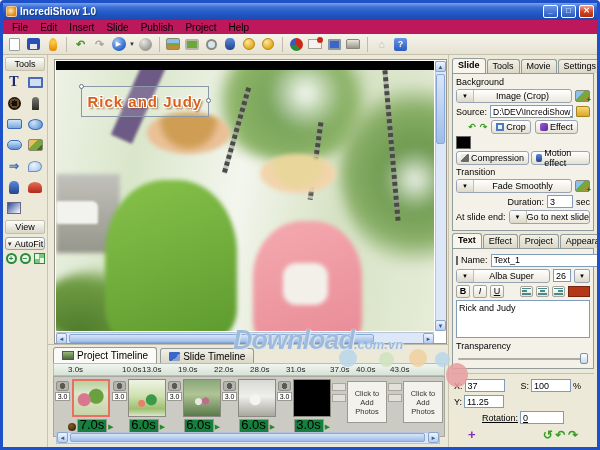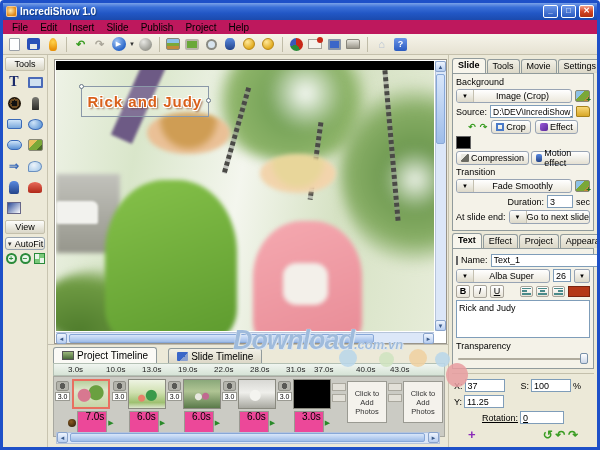--- a/index.html
+++ b/index.html
@@ -108,21 +108,21 @@
   .sel-text { font-weight:bold; font-size:15px; letter-spacing:1px; color:#d9601a; white-space:nowrap;
     text-shadow:-1px -1px 0 #fff, 1px -1px 0 #fff, -1px 1px 0 #fff, 1px 1px 0 #fff, 2px 2px 2px rgba(120,40,0,.6); }
   .handle { position:absolute; width:5px; height:5px; border:1px solid #687888; border-radius:50%; background:#fff; }
   .vscroll { position:absolute; right:0; top:1px; width:11px; bottom:12px; background:#dce7f8; border-left:1px solid #b6c4da; }
   .hscroll { position:absolute; left:1px; right:12px; bottom:0; height:11px; background:#dce7f8; border-top:1px solid #b6c4da; }
   .sc-btn { position:absolute; width:11px; height:11px; background:linear-gradient(#eef4fe,#b8cef0); border:1px solid #8aa4cc;
     color:#3a5a8a; font-size:6px; text-align:center; line-height:10px; border-radius:2px; }
   .sc-thumb { position:absolute; background:linear-gradient(#d8e6fa,#9ebce8); border:1px solid #88a8d8; border-radius:2px; }
   
   .timeline-zone { flex:1; border-top:1px solid #c0bcae; background:#ece9d8; position:relative; padding-left:5px; }
-  .tl-tabs { display:flex; gap:11px; height:16px; margin-top:2px; align-items:flex-end; }
+  .tl-tabs { display:flex; gap:3px; height:16px; margin-top:2px; align-items:flex-end; }
   .tl-tab { display:flex; align-items:center; gap:3px; padding:1px 8px; height:15px;
     border:1px solid #919b9c; border-bottom:none; border-radius:3px 3px 0 0; background:linear-gradient(#f2f0e6,#dcd8c8); }
   .tl-tab.active { background:#fbfaf6; height:16px; }
   .tl-tab-ic1 { width:12px; height:9px; border:1px solid #555; background:linear-gradient(#9ab87a,#4a6a3a); }
   .tl-tab-ic2 { width:11px; height:9px; background:linear-gradient(135deg,#3a66c8 60%, #8aa0d0 60%); border-radius:1px; }
   .tl-ruler { position:relative; height:13px; margin-right:3px; border:1px solid #b4c0b4;
     background:linear-gradient(#f0f5f0,#d6e3d6); font-size:8px; color:#222; }
   .tick { position:absolute; top:1px; }
   .tl-strip { height:61px; margin-right:3px; background:#cbcbc4; border:1px solid #a8a8a0; display:flex; padding:2px 1px; gap:1px; overflow:hidden; }
   .trans-col { width:18px; display:flex; flex-direction:column; align-items:center; gap:1px; padding-top:2px; }
@@ -138,21 +138,21 @@
   .th2 { background:radial-gradient(circle at 35% 65%, #e8806a 0 3px, transparent 4px),
          radial-gradient(circle at 62% 55%, #3a9a4a 0 5px, transparent 6px),
          linear-gradient(180deg,#eef3e2 0%,#cfe0b0 45%,#9ec070 80%,#dce4cc 100%); }
   .th3 { background:radial-gradient(circle at 40% 60%, #e8e8e0 0 3px, transparent 4px),
          radial-gradient(circle at 60% 58%, #c06a90 0 3px, transparent 4px),
          linear-gradient(180deg,#8aa87a 0%,#b0c494 40%,#5a7a4a 100%); }
   .th4 { background:radial-gradient(circle at 45% 55%, #f4f4f0 0 5px, transparent 6px),
          linear-gradient(180deg,#d8d8d4 0%,#efefeb 45%,#a8a8a0 100%); }
   .th5 { background:#000; }
   .dur { display:flex; align-items:center; gap:1px; }
-  .dur-box { width:30px; height:23px; background:#ec4899; border:1px solid #9a9a92; font-size:10px; text-align:right; line-height:10px; padding-right:2px; }
+  .dur-box { width:30px; height:15px; background:#15803d; border:1px solid #9a9a92; font-size:13px; text-align:right; line-height:10px; padding-right:2px; }
   .dur-play { color:#2a8a2a; font-size:7px; }
   .audio-dot { width:8px; height:8px; border-radius:50%; background:radial-gradient(circle at 40% 35%, #8a5a20, #241808); }
   .add-col { width:42px; display:flex; flex-direction:column; gap:2px; padding-top:2px; }
   .add-btn { width:40px; height:42px; background:#f4f2ec; border:1px solid #9a9a92; display:flex; align-items:center; justify-content:center;
     text-align:center; font-size:7.5px; color:#333; }
   .gap-col { width:16px; display:flex; flex-direction:column; gap:3px; padding-top:4px; }
   .gap-box { width:14px; height:8px; background:#e2e0d8; border:1px solid #aaa89e; }
   .tl-hscroll { position:absolute; left:8px; right:8px; bottom:3px; height:12px; background:#dce7f8; border:1px solid #b6c4da; }
   
   .right-panel { width:149px; flex:0 0 149px; border-left:1px solid #c8c4b0; padding:3px 3px 2px 3px;
@@ -398,27 +398,27 @@
             <span class="tl-tab-ic1"></span>
             <span>Project Timeline</span>
           </div>
           <div class="tl-tab">
             <span class="tl-tab-ic2"></span>
             <span>Slide Timeline</span>
           </div>
         </div>
         <div class="tl-ruler">
           <span class="tick" style="left:14px;">3.0s</span>
-          <span class="tick" style="left:52px;">10.0s</span>
+          <span class="tick" style="left:68px;">10.0s</span>
           <span class="tick" style="left:88px;">13.0s</span>
           <span class="tick" style="left:124px;">19.0s</span>
           <span class="tick" style="left:160px;">22.0s</span>
           <span class="tick" style="left:196px;">28.0s</span>
           <span class="tick" style="left:232px;">31.0s</span>
-          <span class="tick" style="left:260px;">37.0s</span>
+          <span class="tick" style="left:276px;">37.0s</span>
           <span class="tick" style="left:302px;">40.0s</span>
           <span class="tick" style="left:336px;">43.0s</span>
         </div>
         <div class="tl-strip">
           <div class="trans-col">
             <span class="ticon"></span>
             <span class="tlabel">3.0</span>
           </div>
           <div class="slide-col">
             <div class="th th1 selected"></div>

